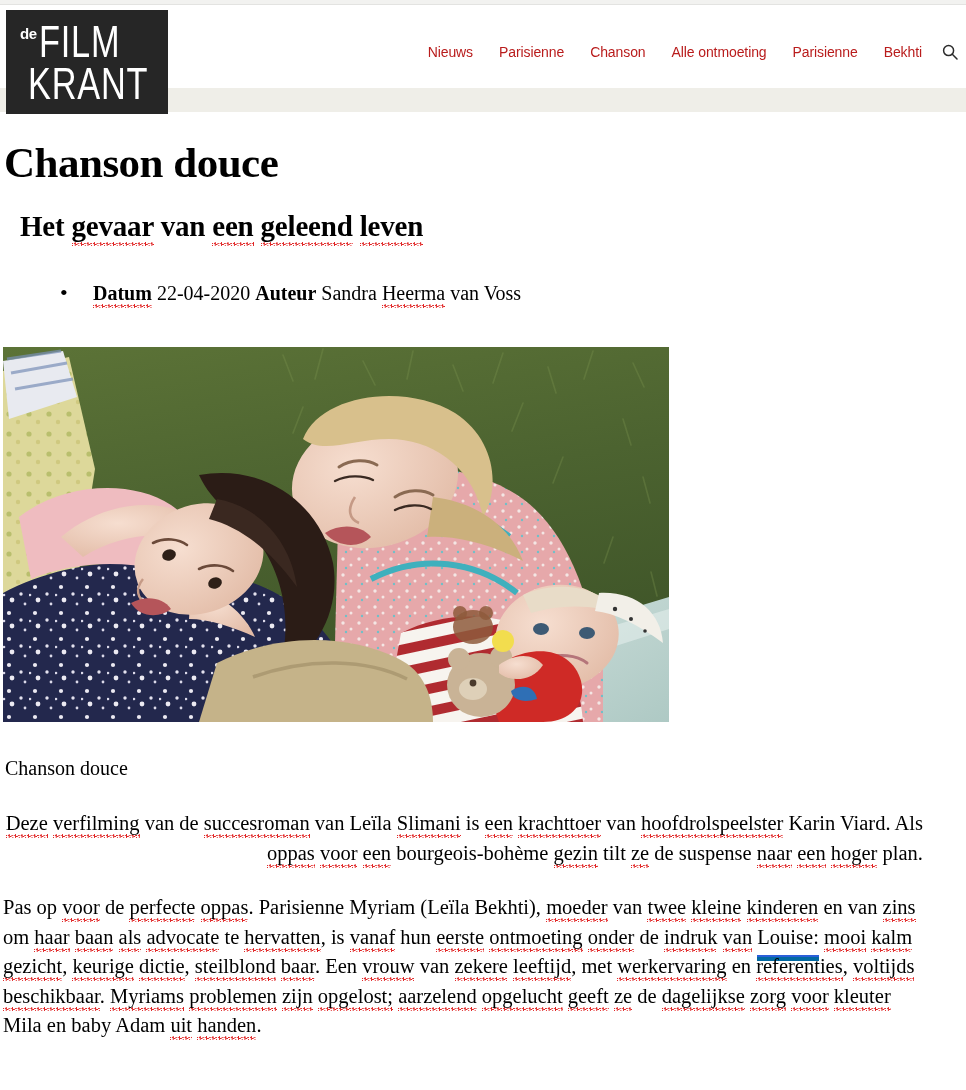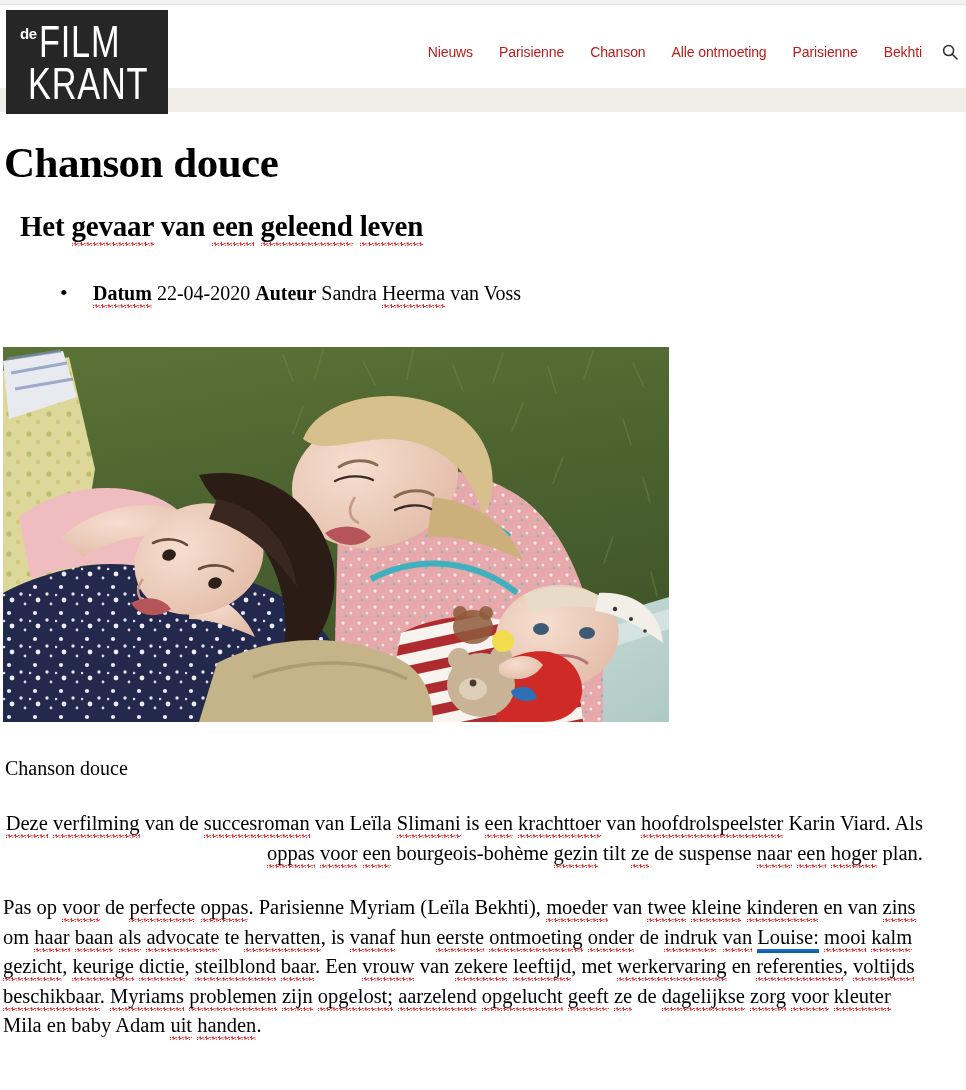--- a/index.html
+++ b/index.html
@@ -205,23 +205,23 @@
     background-image:
       radial-gradient(circle at 1.6px 2.6px, rgba(0,0,0,0) 1.25px, #e02020 1.3px, #e02020 2.05px, rgba(0,0,0,0) 2.1px),
       radial-gradient(circle at 4.8px 0.6px, rgba(0,0,0,0) 1.25px, #e02020 1.3px, #e02020 2.05px, rgba(0,0,0,0) 2.1px);
     background-size: 6.4px 4px;
     background-repeat: repeat-x;
     background-position: left bottom 0px;
     padding-bottom: 4px;
   }
   .gr {
     
-    border-bottom: 2px solid #0369a1;
+    border-bottom: 4px solid #0369a1;
     box-shadow: inset 0 -5px 0 -3px #2b5fd9;
-    padding-bottom: 3px;
+    padding-bottom: 9px;
   }
 
   
   .photo-svg { display: block; width: 100%; height: 100%; }
 </style>
 </head>
 <body>
 
 <div class="top-strip"></div>
 

